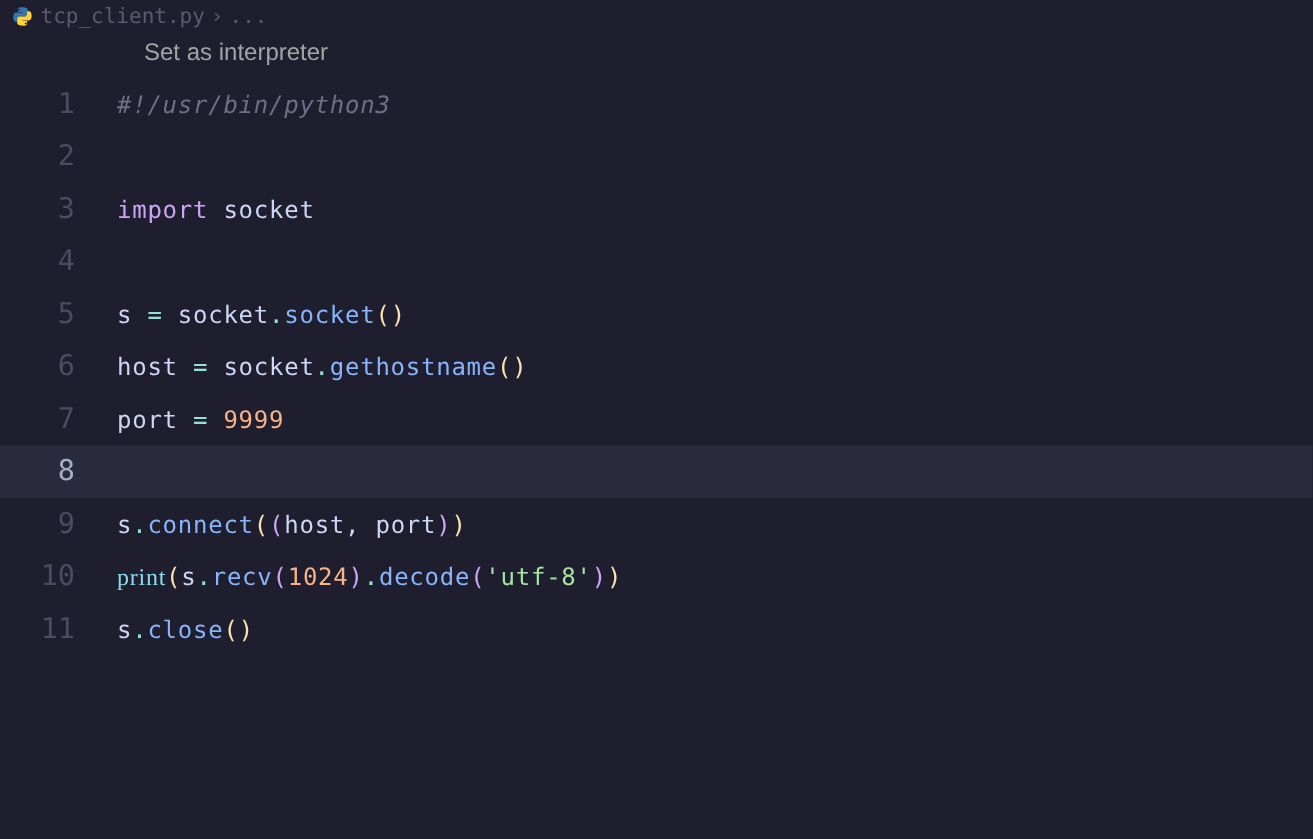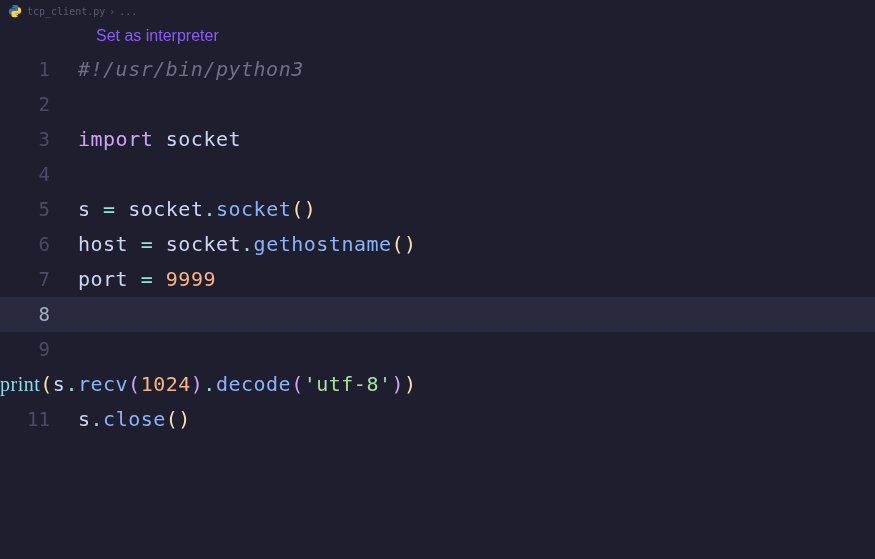--- a/index.html
+++ b/index.html
@@ -12,41 +12,41 @@
       font-family: 'Menlo', 'Monaco', 'Consolas', monospace;
       width: 875px;
       height: 559px;
       overflow: hidden;
       color: #cdd6f4;
     }
     .breadcrumb {
       display: flex;
       align-items: center;
       padding: 2px 8px;
-      font-size: 10px;
+      font-size: 14px;
       color: #5a5a70;
       height: 22px;
     }
     .breadcrumb-icon {
       width: 14px;
       height: 14px;
       margin-right: 5px;
       display: flex;
       align-items: center;
       justify-content: center;
     }
     .breadcrumb-sep {
       margin: 0 4px;
       color: #5a5a70;
     }
     .code-lens {
       padding-left: 96px;
       font-family: -apple-system, BlinkMacSystemFont, 'Segoe UI', sans-serif;
       font-size: 16px;
-      color: #8b5cf6;
+      color: #a3a3a3;
       line-height: 28px;
       padding-bottom: 2px;
     }
     .editor {
       display: flex;
       flex-direction: column;
     }
     .line {
       display: flex;
       align-items: baseline;
@@ -62,21 +62,21 @@
       padding-right: 28px;
       color: #4b4b63;
       font-size: 19px;
       user-select: none;
       flex-shrink: 0;
     }
     .line.active .line-number {
       color: #a6adc8;
     }
     .code {
-      font-size: 20px;
+      font-size: 16px;
       white-space: pre;
       letter-spacing: 0.5px;
     }
     .comment { color: #6c7086; font-style: italic; }
     .keyword-import { color: #cba6f7; }
     .module { color: #cdd6f4; }
     .variable { color: #cdd6f4; }
     .operator { color: #94e2d5; }
     .function-call { color: #89b4fa; }
     .paren { color: #f9e2af; }
@@ -132,21 +132,23 @@
   <div class="line">
     <span class="line-number">7</span>
     <span class="code"><span class="variable">port</span><span class="operator"> = </span><span class="number">9999</span></span>
   </div>
   <div class="line highlighted active">
     <span class="line-number">8</span>
     <span class="code"></span>
   </div>
   <div class="line">
     <span class="line-number">9</span>
+    <span class="code"><span class="variable">s</span><span class="operator">.</span><span class="function-call">connect</span><span class="paren">(</span><span class="paren2">(</span><span class="variable">host</span><span class="variable">, </span><span class="variable">port</span><span class="paren2">)</span><span class="paren">)</span></span>
   </div>
   <div class="line">
+    <span class="line-number">10</span>
     <span class="code"><span class="builtin">print</span><span class="paren">(</span><span class="variable">s</span><span class="operator">.</span><span class="function-call">recv</span><span class="paren2">(</span><span class="number">1024</span><span class="paren2">)</span><span class="operator">.</span><span class="function-call">decode</span><span class="paren2">(</span><span class="string">'utf-8'</span><span class="paren2">)</span><span class="paren">)</span></span>
   </div>
   <div class="line">
     <span class="line-number">11</span>
     <span class="code"><span class="variable">s</span><span class="operator">.</span><span class="function-call">close</span><span class="paren">(</span><span class="paren">)</span></span>
   </div>
 </div>
 
 </body></html>

